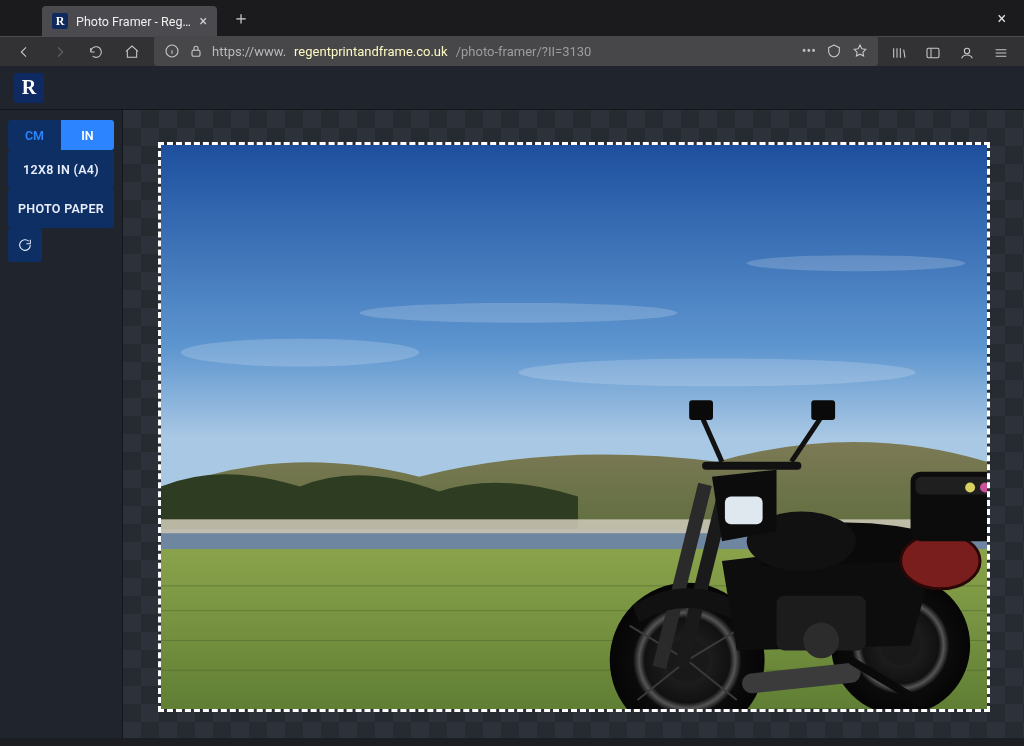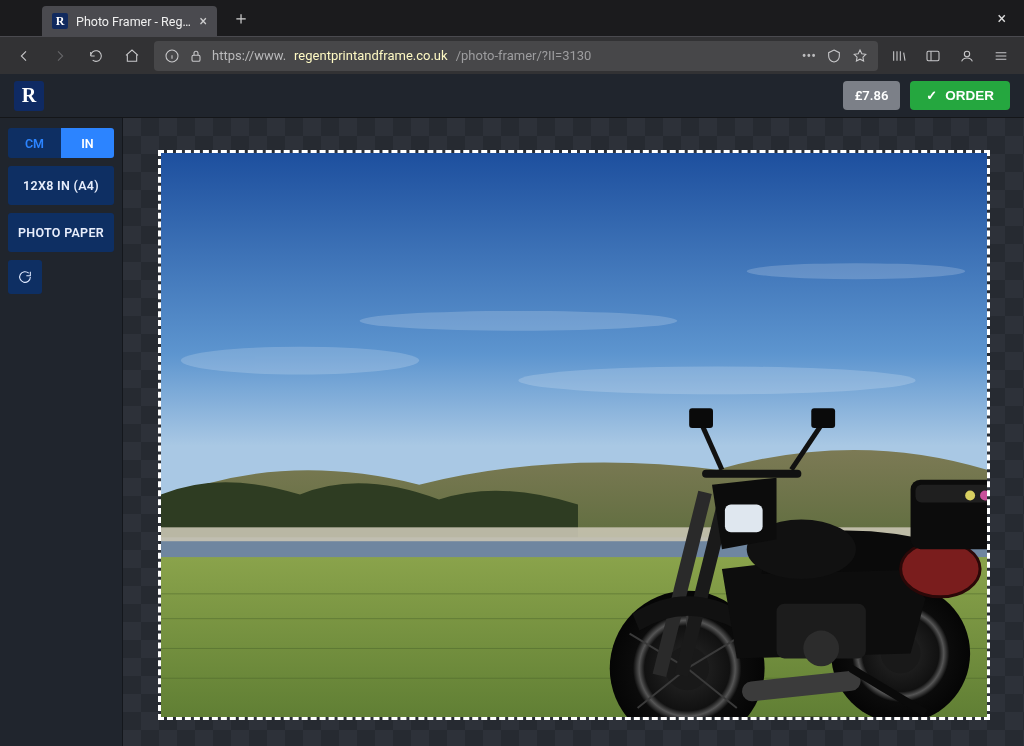--- a/index.html
+++ b/index.html
@@ -16,21 +16,21 @@
   }
   .tab .favicon {
     width: 16px; height: 16px; background:#112a5e; color:#fff;
     font-family: Georgia, serif; font-weight: bold; font-size: 12px;
     display:flex; align-items:center; justify-content:center; border-radius:2px;
   }
   .tab .title { white-space: nowrap; overflow:hidden; text-overflow: ellipsis; flex:1; }
   .tab .close { font-size:14px; opacity:.8; cursor:pointer; }
   .new-tab { width:28px; height:28px; display:flex; align-items:center; justify-content:center; color:#ccc; font-size:18px; margin-left:4px; }
   .window-close { margin-left:auto; margin-right:10px; color:#ddd; font-size:16px; padding:4px 8px;}
-  .nav-bar { display:flex; align-items:center; gap:8px; height:38px; padding:0 10px; background:#323234; border-top:1px solid #4a4a4f; }
+  .nav-bar { display:flex; align-items:flex-end; gap:8px; height:30px; padding:0 10px; background:#323234; border-top:1px solid #4a4a4f; }
   .nav-btn { width:28px; height:28px; display:flex; align-items:center; justify-content:center; color:#b5b5b8; border-radius:4px; }
   .nav-btn.disabled { opacity:.35; }
   .url-bar {
     flex:1; display:flex; align-items:center; gap:8px;
     background:#474749; border-radius:4px; height:30px; padding:0 10px;
     font-size:13px; color:#b9b9bb;
   }
   .url-bar .host { color:#fef9c3; }
   .url-bar .path { color:#9d9d9f; }
   .url-trail { margin-left:auto; display:flex; gap:10px; color:#bdbdbf; font-size:14px; align-items:center;}
@@ -54,21 +54,21 @@
   }
   .order-btn {
     background:#25a73f; color:#fff; font-size:13.5px; font-weight:600;
     padding:7px 16px; border-radius:4px; display:flex; align-items:center; gap:8px;
     cursor:pointer; border:none;
   }
   .order-btn .chk { font-size:13px; }
   .workspace { flex:1; display:flex; min-height:0; }
   .sidebar {
     width:122px; background:#20252d; padding:10px 8px;
-    display:flex; flex-direction:column; gap:8px;
+    display:flex; flex-direction:column; 
   }
   .unit-toggle { display:flex; height:30px; border-radius:3px; overflow:hidden; }
   .unit-toggle .seg {
     flex:1; display:flex; align-items:center; justify-content:center;
     font-size:12.5px; font-weight:600; cursor:pointer;
   }
   .unit-toggle .seg.cm { background:#0e2f63; color:#2c84ff; }
   .unit-toggle .seg.in { background:#2c84ff; color:#ffffff; }
   .side-btn {
     background:#0e2f63; color:#e8eefc; font-size:12.5px; font-weight:600;
@@ -179,27 +179,20 @@
             <path d="M4 7h16M4 12h16M4 17h16"></path>
           </svg>
         </div>
     </div>
   </div>
 </div>
 
 <div class="app">
   <div class="app-header">
     <div class="brand">R</div>
-    <div class="header-right">
-      <div class="price-chip">£7.86</div>
-      <button class="order-btn">
-        <span class="chk">✓</span>
-        <span>ORDER</span>
-      </button>
-    </div>
   </div>
 
   <div class="workspace">
     <div class="sidebar">
       <div class="unit-toggle">
         <div class="seg cm">CM</div>
         <div class="seg in">IN</div>
       </div>
       <div class="side-btn">12X8 IN (A4)</div>
       <div class="side-btn">PHOTO PAPER</div>

